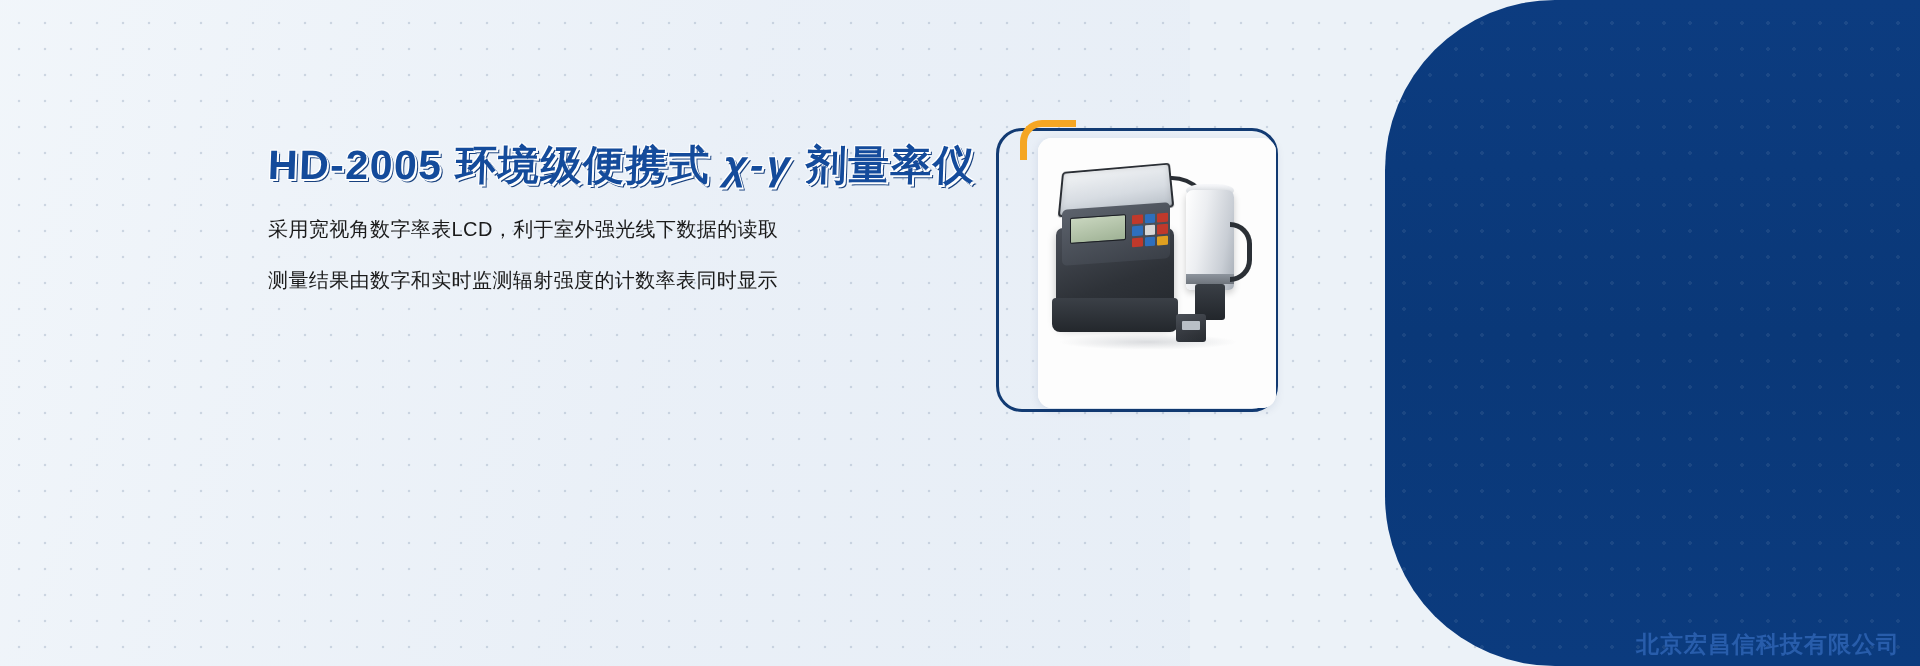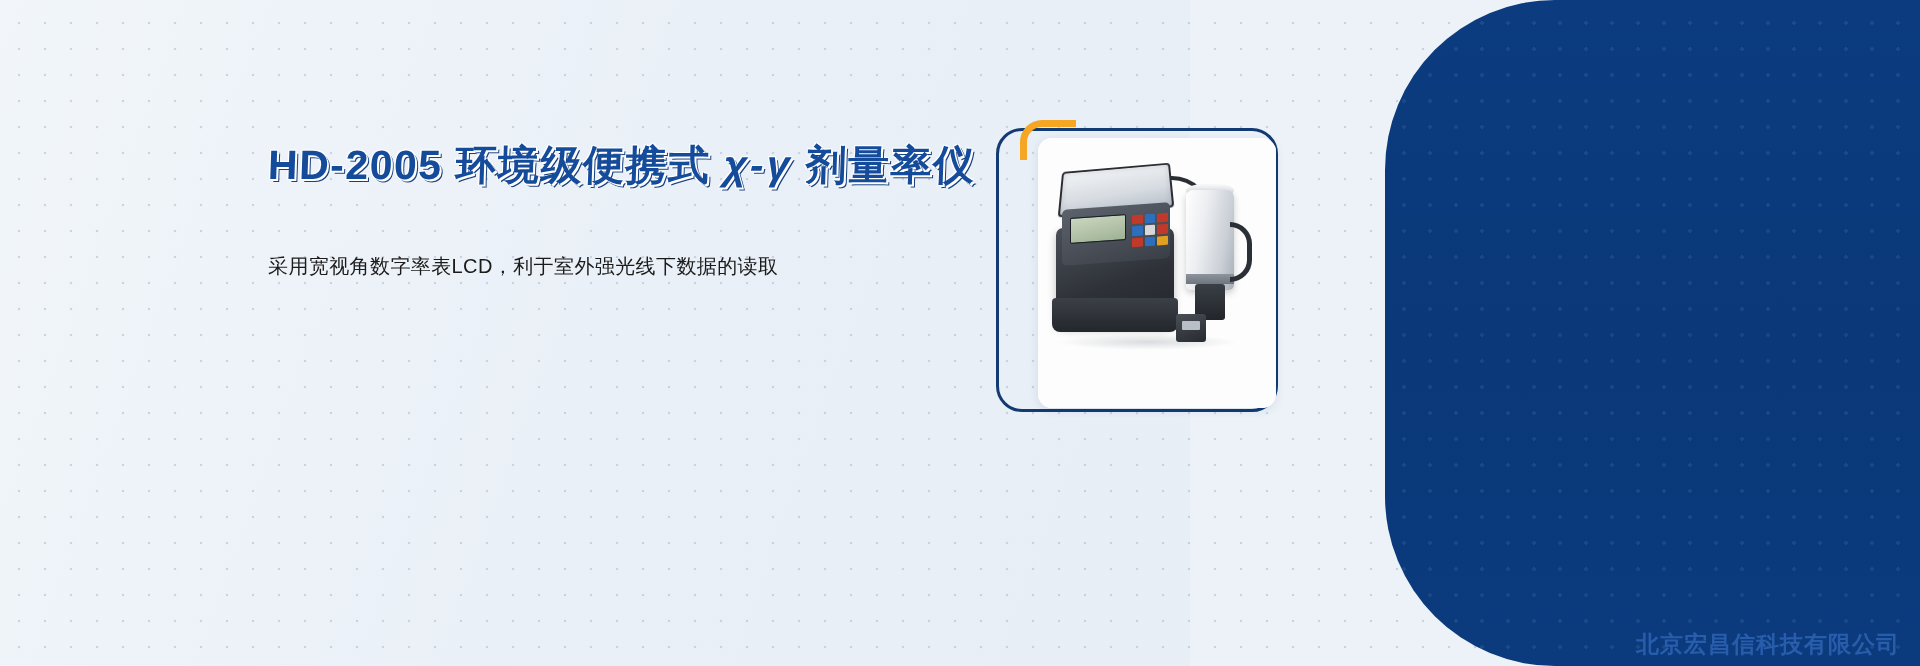--- a/index.html
+++ b/index.html
@@ -65,21 +65,21 @@
       3px 3px 0 #17407e,
       -1px -1px 0 #ffffff,
       1px -1px 0 #ffffff,
       -1px 1px 0 #ffffff;
     transform:skewX(-2deg);
   }
   #title .latin { font-style:normal; }
   #title .greek { font-style:italic; font-weight:700; letter-spacing:3px; }
 
   #desc {
-    margin-top:65px;
+    margin-top:28px;
   }
   .desc-line {
     font-size:20px;
     color:#1b1b1b;
     line-height:1.0;
     margin-bottom:31px;
     letter-spacing:0.4px;
     white-space:nowrap;
   }
   .desc-line:last-child { margin-bottom:0; }
@@ -291,20 +291,21 @@
   <div id="text-col">
     <h1 id="title">
       <span class="latin">HD-2005</span>
       <span class="cjk">环境级便携式</span>
       <span class="greek">χ-γ</span>
       <span class="cjk">剂量率仪</span>
     </h1>
 
     <div id="desc">
       <p class="desc-line">采用宽视角数字率表LCD，利于室外强光线下数据的读取</p>
+      <p class="desc-line">测量结果由数字和实时监测辐射强度的计数率表同时显示</p>
     </div>
   </div>
 
   <div id="product-frame"></div>
   <div id="corner-tl"></div>
   <div id="corner-br"></div>
 
   <div id="product-card">
     <div id="photo">
       <div class="cable"></div>

